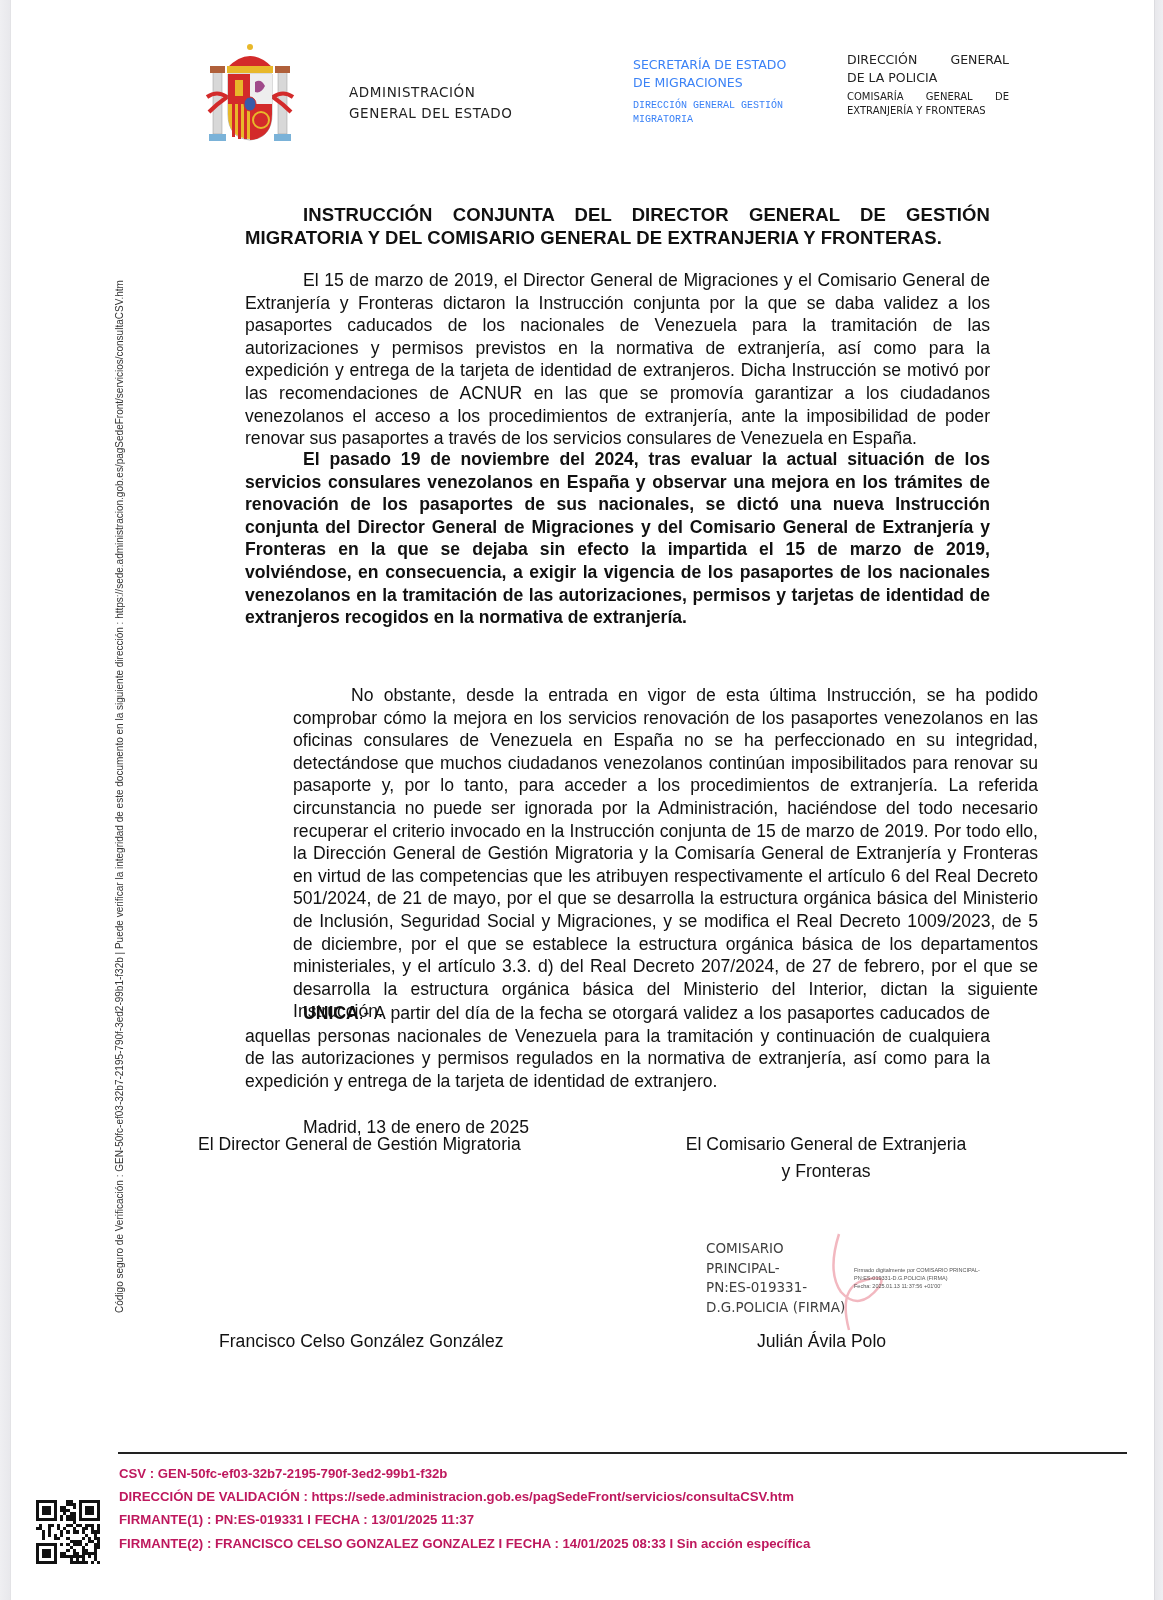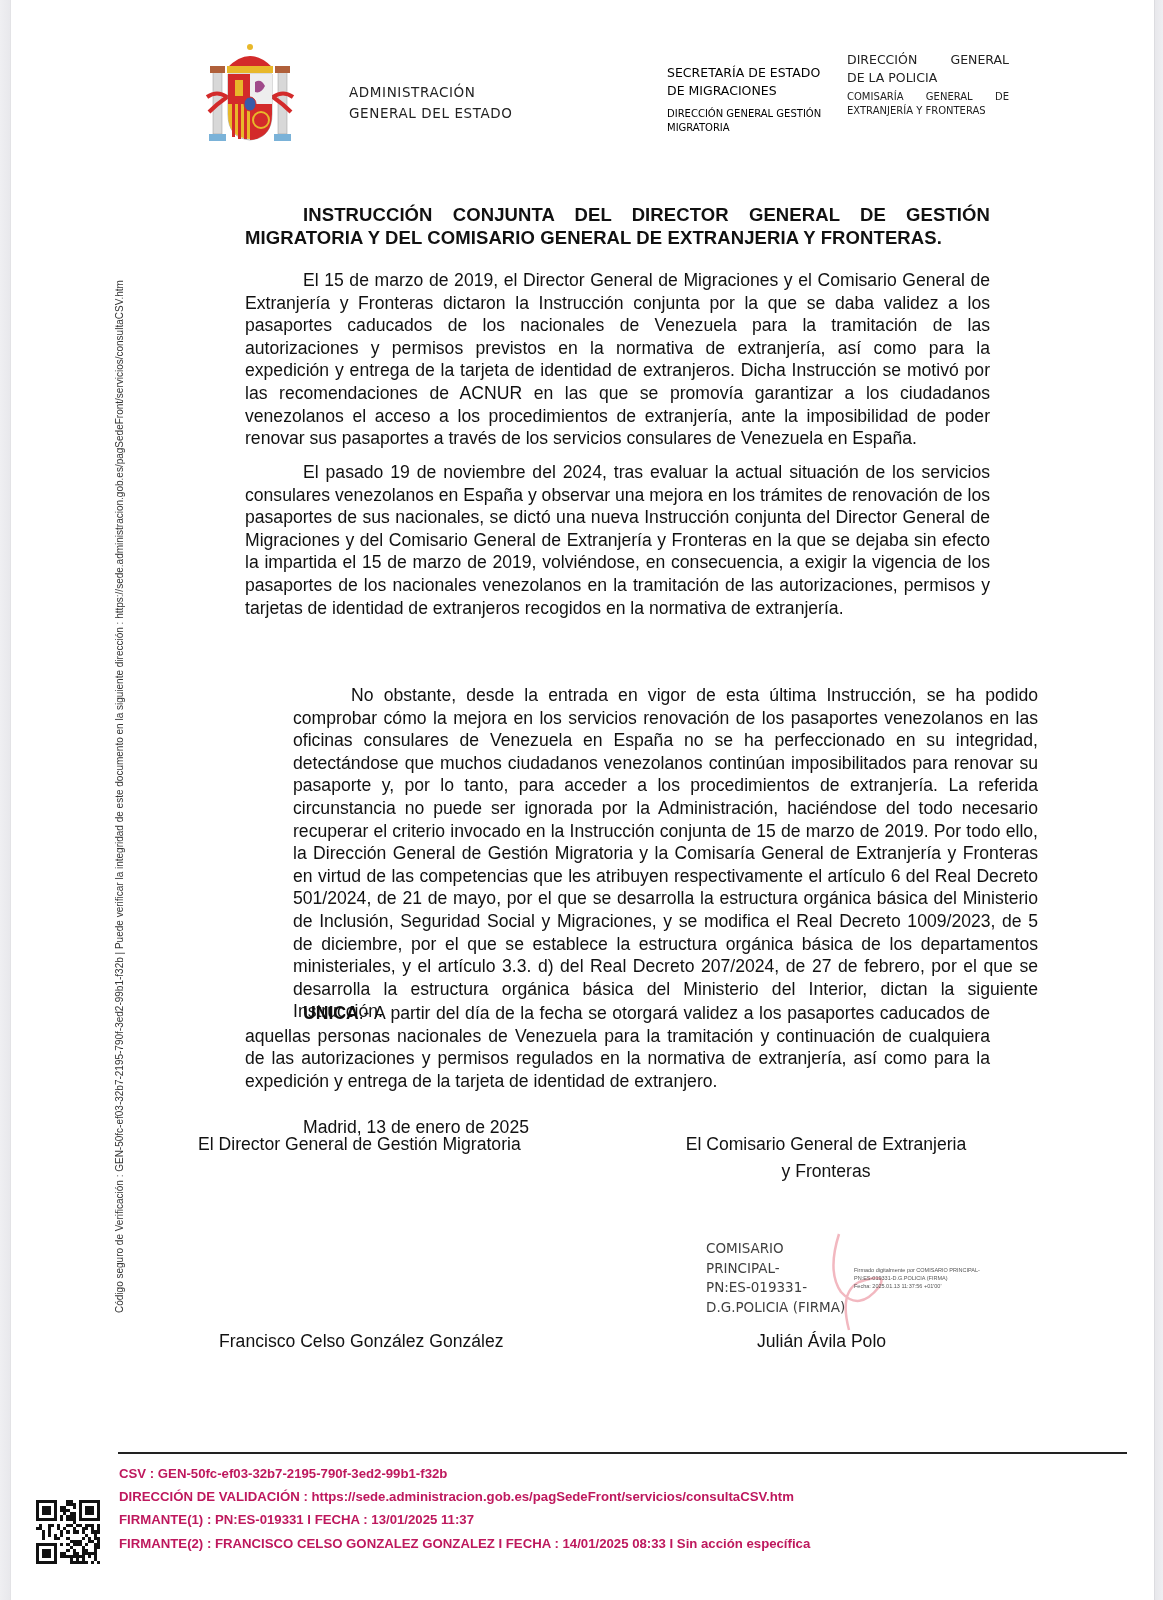--- a/index.html
+++ b/index.html
@@ -18,37 +18,37 @@
     background: linear-gradient(to right, #e6e6ea, #efeff2);
   }
   .edge-left {
     position: absolute; left: 0; top: 0; width: 10px; height: 1600px;
     background: linear-gradient(to right, #efeff2, #e8e8ec);
   }
   .abs { position: absolute; }
   
   .coat { left: 194px; top: 42px; width: 90px; height: 102px; }
   .age { left: 295px; top: 82px; font-family: "DejaVu Sans", sans-serif; font-size: 13.5px; line-height: 21px; letter-spacing: 0.6px; color: #222; margin-left: 43px; }
-  .sem { left: 656px; top: 56px; font-family: "DejaVu Sans", sans-serif; font-size: 12.5px; line-height: 18px; color: #000000; margin-top: 8px; }
-  .sem .sub { font-size: 10px; line-height: 14px; margin-top: 7px; }
+  .sem { left: 622px; top: 56px; font-family: "DejaVu Sans", sans-serif; font-size: 12.5px; line-height: 18px; color: #3b82f6; }
+  .sem .sub { font-size: 10px; line-height: 14px; margin-top: 7px; font-family: Liberation Mono, monospace; }
   .dgp { left: 836px; top: 51px; width: 162px; font-family: "DejaVu Sans", sans-serif; font-size: 12.5px; line-height: 18px; color: #222; text-align: justify; }
   .dgp .sub { font-size: 10px; line-height: 14px; margin-top: 3px; text-align: justify; }
   .just-line { text-align: justify; text-align-last: justify; }
   
   .side {
     left: 103px; top: 1313px; transform-origin: 0 0; transform: rotate(-90deg);
     font-size: 10px; white-space: nowrap; color: #333; width: 1200px;
   }
   
   .title { left: 234px; top: 203px; width: 745px; font-weight: bold; font-size: 18.5px; line-height: 23px; letter-spacing: 0.1px; }
   .title .l1 { text-indent: 58px; text-align: justify; text-align-last: justify; }
   .body-text { left: 234px; width: 745px; font-size: 17.6px; line-height: 22.6px; text-align: justify; }
   .body-text p { margin: 0; text-indent: 58px; }
   .p1 { top: 269px; }
-  .p2 { top: 461px; }
+  .p2 { top: 448px; font-weight: bold; }
   .p3 { top: 684px; margin-left: 48px; }
   .p4 { top: 1002px; }
   .date { left: 292px; top: 1117px; font-size: 17.6px; }
   .sig-title-l { left: 187px; top: 1131px; font-size: 17.6px; line-height: 27px; }
   .sig-title-r { left: 660px; top: 1131px; font-size: 17.6px; line-height: 27px; text-align: center; width: 310px; }
   .stamp { left: 695px; top: 1239px; font-family: "DejaVu Sans", sans-serif; font-size: 13.5px; line-height: 19.5px; color: #404040; }
   .stamp-fine { left: 843px; top: 1266px; font-size: 5.5px; line-height: 8px; color: #555; white-space: nowrap; }
   .sig-swirl { left: 808px; top: 1232px; width: 70px; height: 100px; }
   .name-l { left: 208px; top: 1331px; font-size: 17.6px; }
   .name-r { left: 746px; top: 1331px; font-size: 17.6px; }

